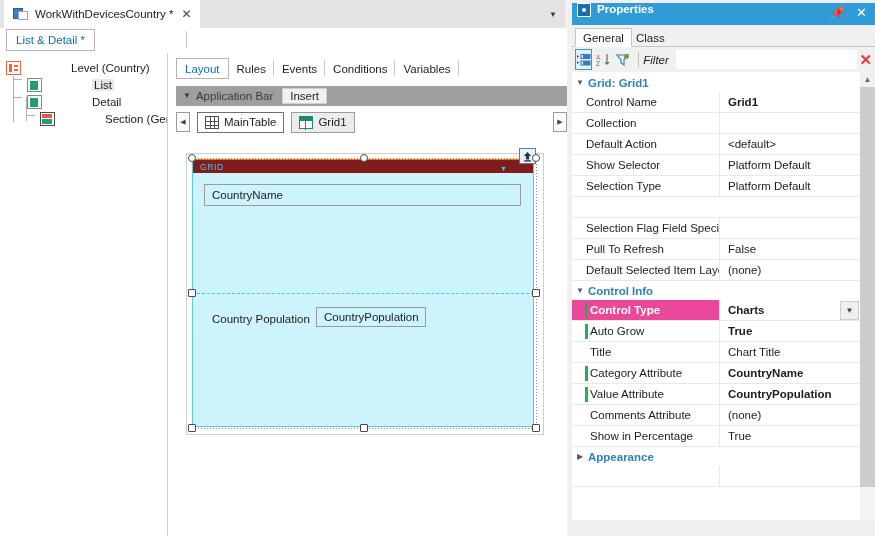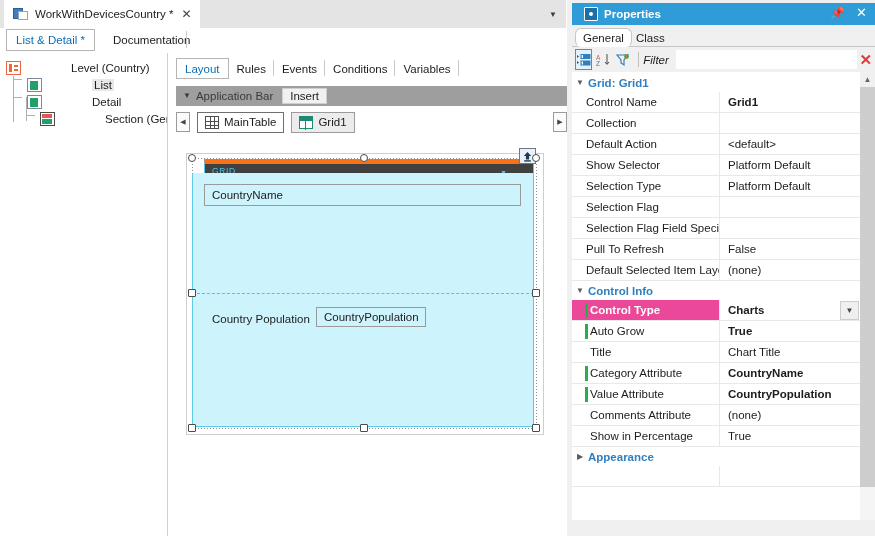--- a/index.html
+++ b/index.html
@@ -116,21 +116,21 @@
   .ico-grid:after { content:""; position:absolute; left:5px; top:4px; width:1px; height:9px; background:#1d8a72; box-shadow: 0 3px 0 -0.5px #1d8a72;}
 
   
   .canvas-wrap { position: absolute; left: 18px; top: 100px; width: 358px; height: 282px; }
   .sel-outer { position: absolute; left: 0; top: 0; right: 0; bottom: 0; border: 1px solid #cfcfcf; background: #ffffff; }
   .grid-box {
     position: absolute; left: 6px; top: 6px; right: 10px; bottom: 8px;
     background: #cdf3fc; border: 1px solid #5ec8e8;
     border-top: none;
   }
-  .grid-hdr { position: absolute; left: 18px; top: 6px; right: 10px; height: 14px; background: #404040; border-left:1px solid #5ec8e8; border-right:1px solid #5ec8e8; border-top:5px solid #f97316;}
+  .grid-hdr { position: absolute; left: 6px; top: 6px; right: 10px; height: 14px; background: #7f1d1d; border-left:1px solid #5ec8e8; border-right:1px solid #5ec8e8; border-top:1px solid #f97316;}
   .grid-hdr .glabel { position: absolute; left: 7px; top: 2px; font-size: 8.5px; letter-spacing: .6px; color: #4ec4e6; }
   .grid-hdr .gcaret { position: absolute; right: 26px; top: 5px; color: #4ec4e6; font-size: 7px; }
 
   .field-box {
     position: absolute; background: #cdf3fc; border: 1px solid #9a9a9a;
     display: flex; align-items: center; padding-left: 7px; font-size: 11.5px; color: #1c1c1c;
   }
   .row-label { position: absolute; font-size: 11.5px; color: #1c1c1c; }
 
   .dash-split { position: absolute; left: 6px; right: 10px; height: 0; border-top: 1px dashed #4ec4e6; }
@@ -145,30 +145,30 @@
     position: absolute; right: 8px; top: -5px; width: 17px; height: 16px;
     background: #e9f2fa; border: 1px solid #6d7a86;
     display: flex; align-items: center; justify-content: center;
   }
   .up-btn svg { display:block; }
 
   
   #props { position: absolute; left: 567px; top: 0; width: 308px; height: 536px; background: #f0f0f0; }
   .props-title {
     position: absolute; left: 5px; top: 3px; width: 303px; height: 22px;
-    background: #2f9cd8; display: flex; align-items: center; color: #ffffff; padding-left: 7px;
+    background: #2f9cd8; display: flex; align-items: flex-start; color: #ffffff;
   }
   .props-title .pico { width: 14px; height: 14px; margin: 0 6px 0 5px; border: 1.4px solid #ffffff; background: #1c6fa5; border-radius: 1px; position: relative; flex:0 0 auto;}
   .props-title .pico:before { content:""; position:absolute; left:4px; top:4px; width:4px; height:4px; border-radius:50%; background:#ffffff;}
   .props-title .ptxt { font-size: 11.5px; font-weight: bold; }
   .props-title .ppin { position: absolute; right: 30px; top: 4px; color:#fff; font-size:12px; line-height:1;}
   .props-title .pclose { position: absolute; right: 8px; top: 3px; color:#fff; font-size:13px; line-height:1;}
 
   .props-tabs { position: absolute; left: 5px; top: 28px; width: 303px; height: 19px; border-bottom: 1px solid #c6c6c6; background:#f0f0f0;}
-  .ptab { position: absolute; top: 0; height: 19px; display: flex; align-items: center; padding: 0 7px; font-size: 11.5px; color: #1c1c1c; border-radius: 6px; }
+  .ptab { position: absolute; top: 0; height: 19px; display: flex; align-items: center; padding: 0 7px; font-size: 11.5px; color: #1c1c1c; }
   .ptab.active { left: 3px; background: #ffffff; border: 1px solid #c6c6c6; border-bottom: 1px solid #ffffff; }
   .ptab.plain { left: 57px; }
 
   .props-toolbar { position: absolute; left: 5px; top: 48px; width: 303px; height: 23px; background: #f0f0f0; display: flex; align-items: center; }
   .tb-btn { width: 22px; height: 21px; display:flex; align-items:center; justify-content:center; margin-left: 3px; position: relative;}
   .tb-btn.pressed { border: 1px solid #2f9cd8; background: #e3f1fa; }
   .tb-sep { width: 1px; height: 15px; background: #c0c0c0; margin: 0 5px 0 6px; }
   .tb-filterlabel { font-size: 11.5px; color: #1c1c1c; margin-right: 7px; font-style: italic; }
   .tb-filterinput { flex: 1; height: 19px; background: #ffffff; border: none; }
   .tb-clear { width: 24px; display:flex;align-items:center;justify-content:center; color: #e03a3a; font-size: 15px; font-weight: 600;}
@@ -211,21 +211,20 @@
             <span class="b2"></span>
           </span>
         <span>WorkWithDevicesCountry *</span>
         <span class="tabclose">✕</span>
       </div>
       <div class="tabstrip-chevron">▼</div>
     </div>
 
     <div class="subtab-row">
       <div class="subtab active">List &amp; Detail *</div>
-      <div class="subtab plain">Documentation</div>
       <div class="subtab-sep"></div>
     </div>
 
     <div class="tree">
       <div class="tline tl-v" style="left:13px; top:23px; height:46px;"></div>
       <div class="tline tl-h" style="left:13px; top:26px; width:9px;"></div>
       <div class="tline tl-h" style="left:13px; top:44px; width:9px;"></div>
       <div class="tline tl-v" style="left:26px; top:44px; height:24px;"></div>
       <div class="tline tl-h" style="left:26px; top:62px; width:9px;"></div>
 
@@ -401,21 +400,20 @@
         </div>
       <div class="prow">
           <div class="pname">Show Selector</div>
           <div class="pval">Platform Default</div>
         </div>
       <div class="prow">
           <div class="pname">Selection Type</div>
           <div class="pval">Platform Default</div>
         </div>
       <div class="prow">
-          <div class="pname">Selection Flag</div>
           <div class="pval"></div>
         </div>
       <div class="prow">
           <div class="pname">Selection Flag Field Specifie</div>
           <div class="pval"></div>
         </div>
       <div class="prow">
           <div class="pname">Pull To Refresh</div>
           <div class="pval">False</div>
         </div>

